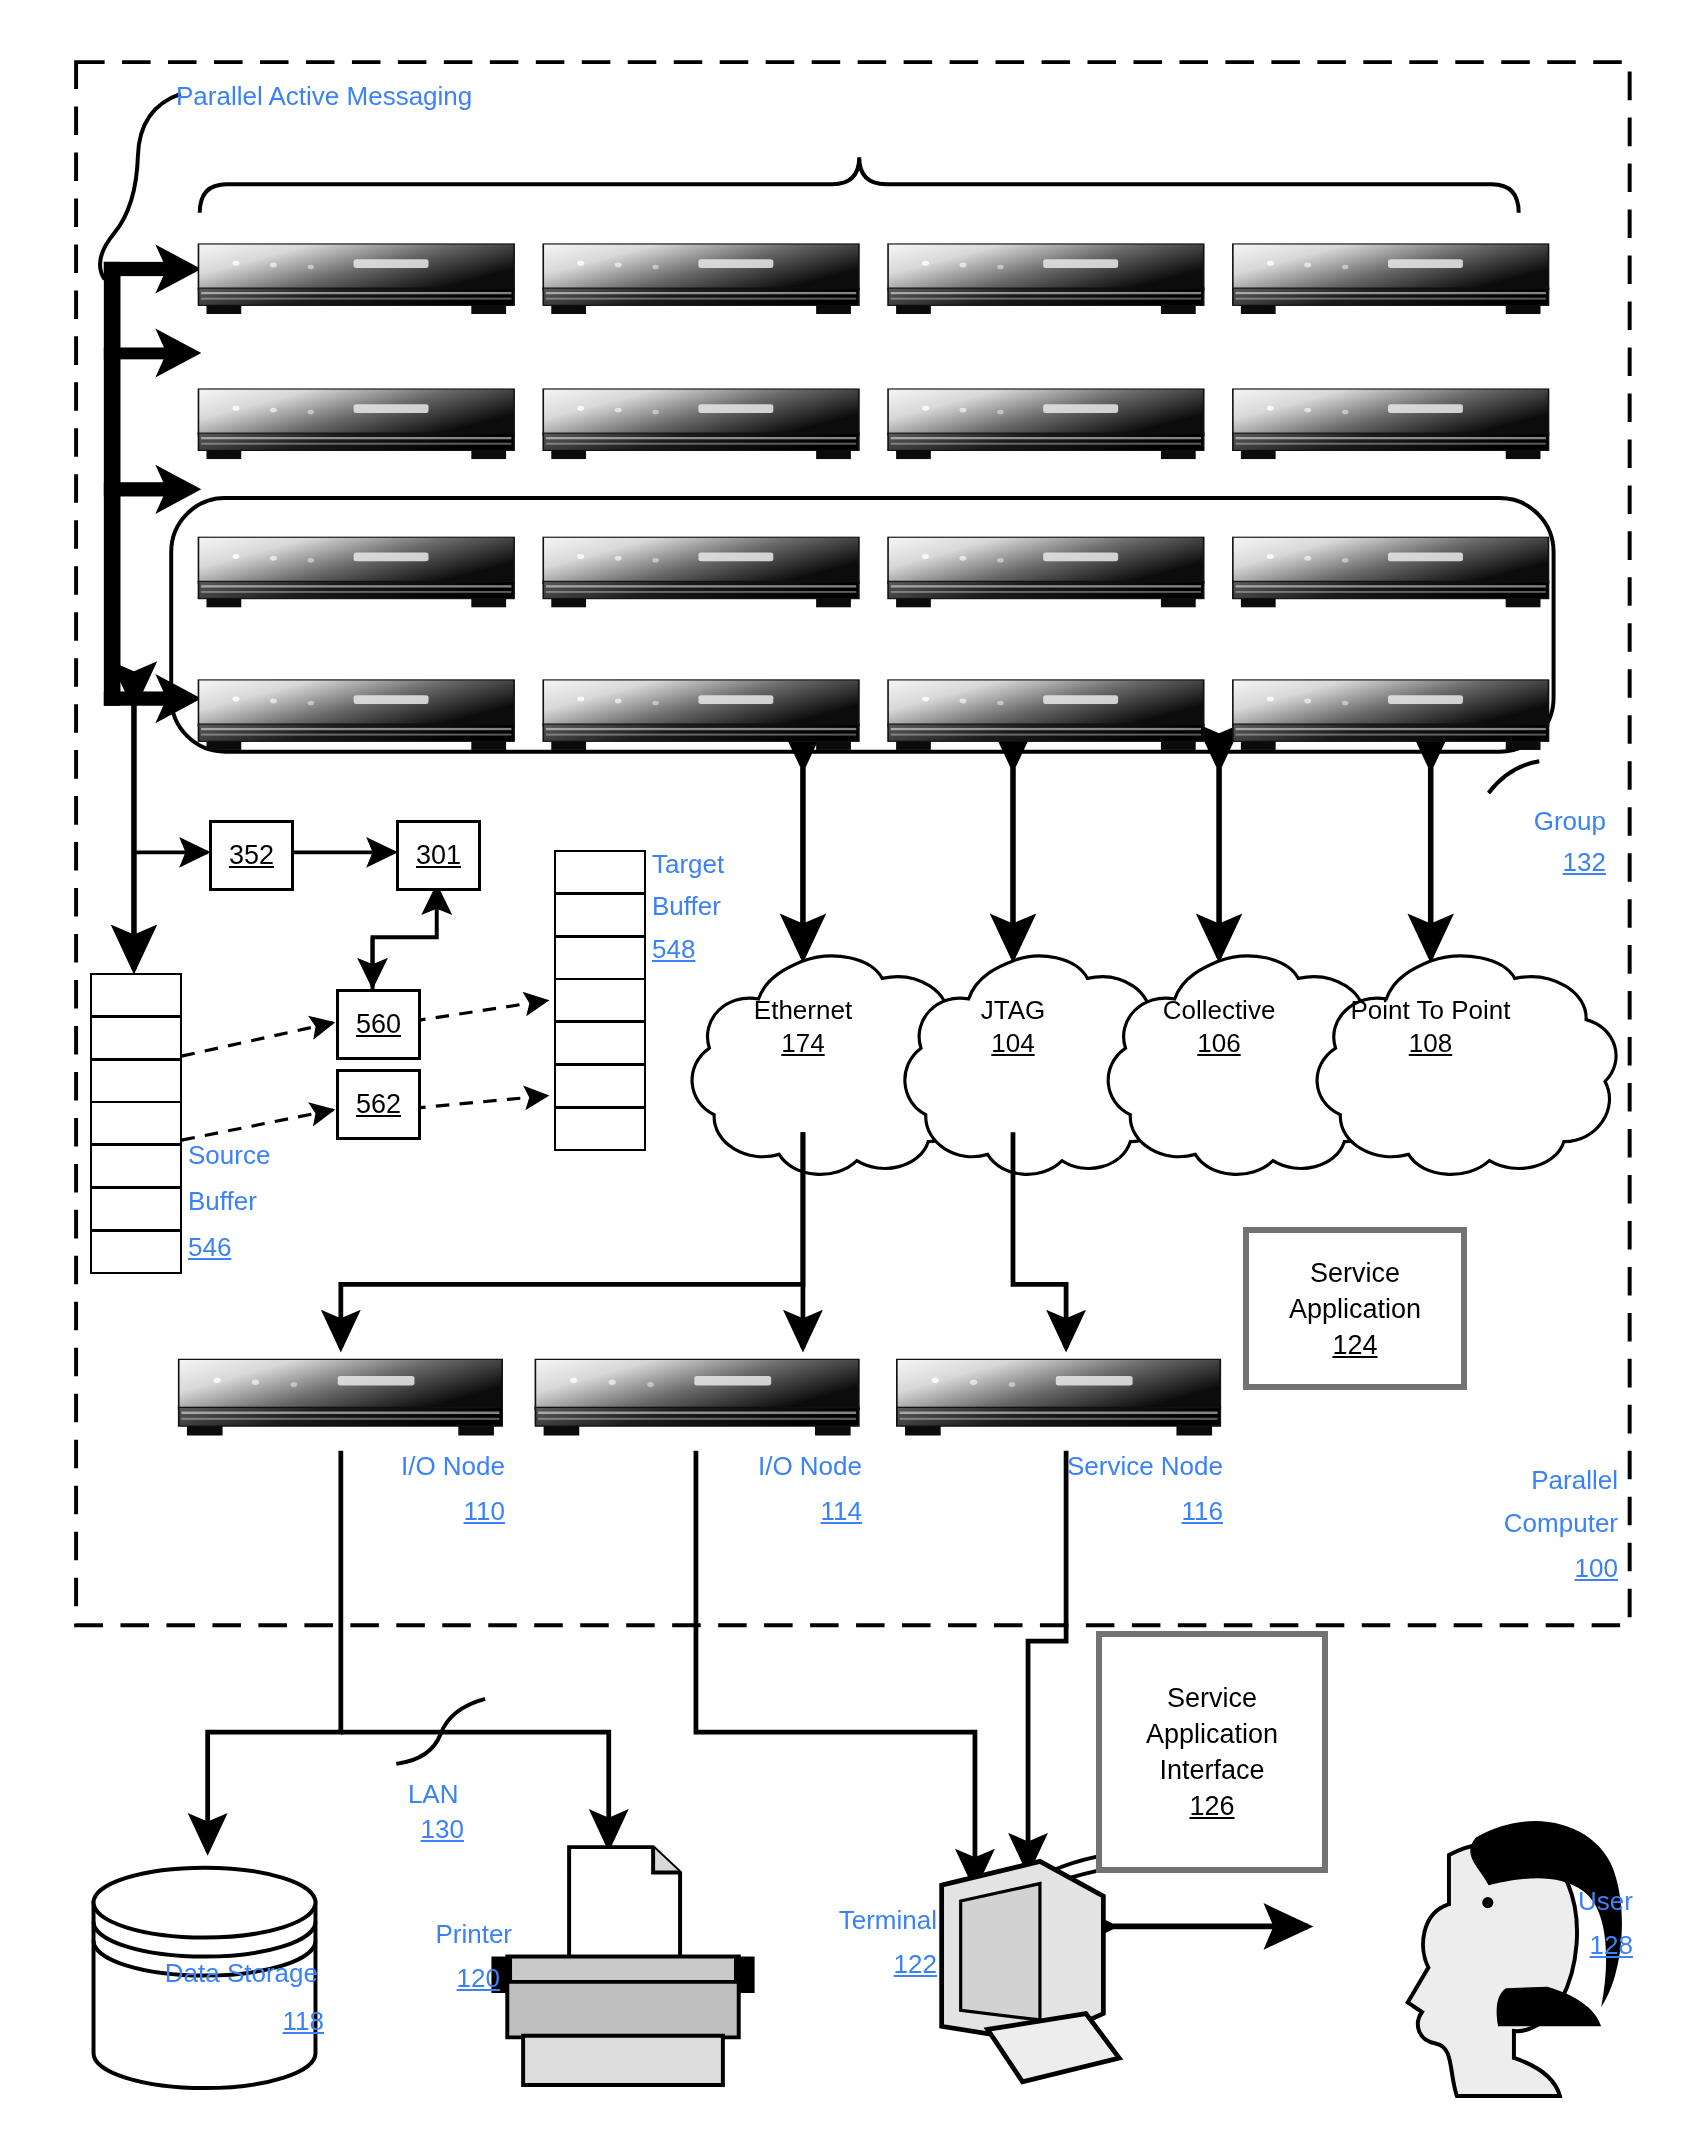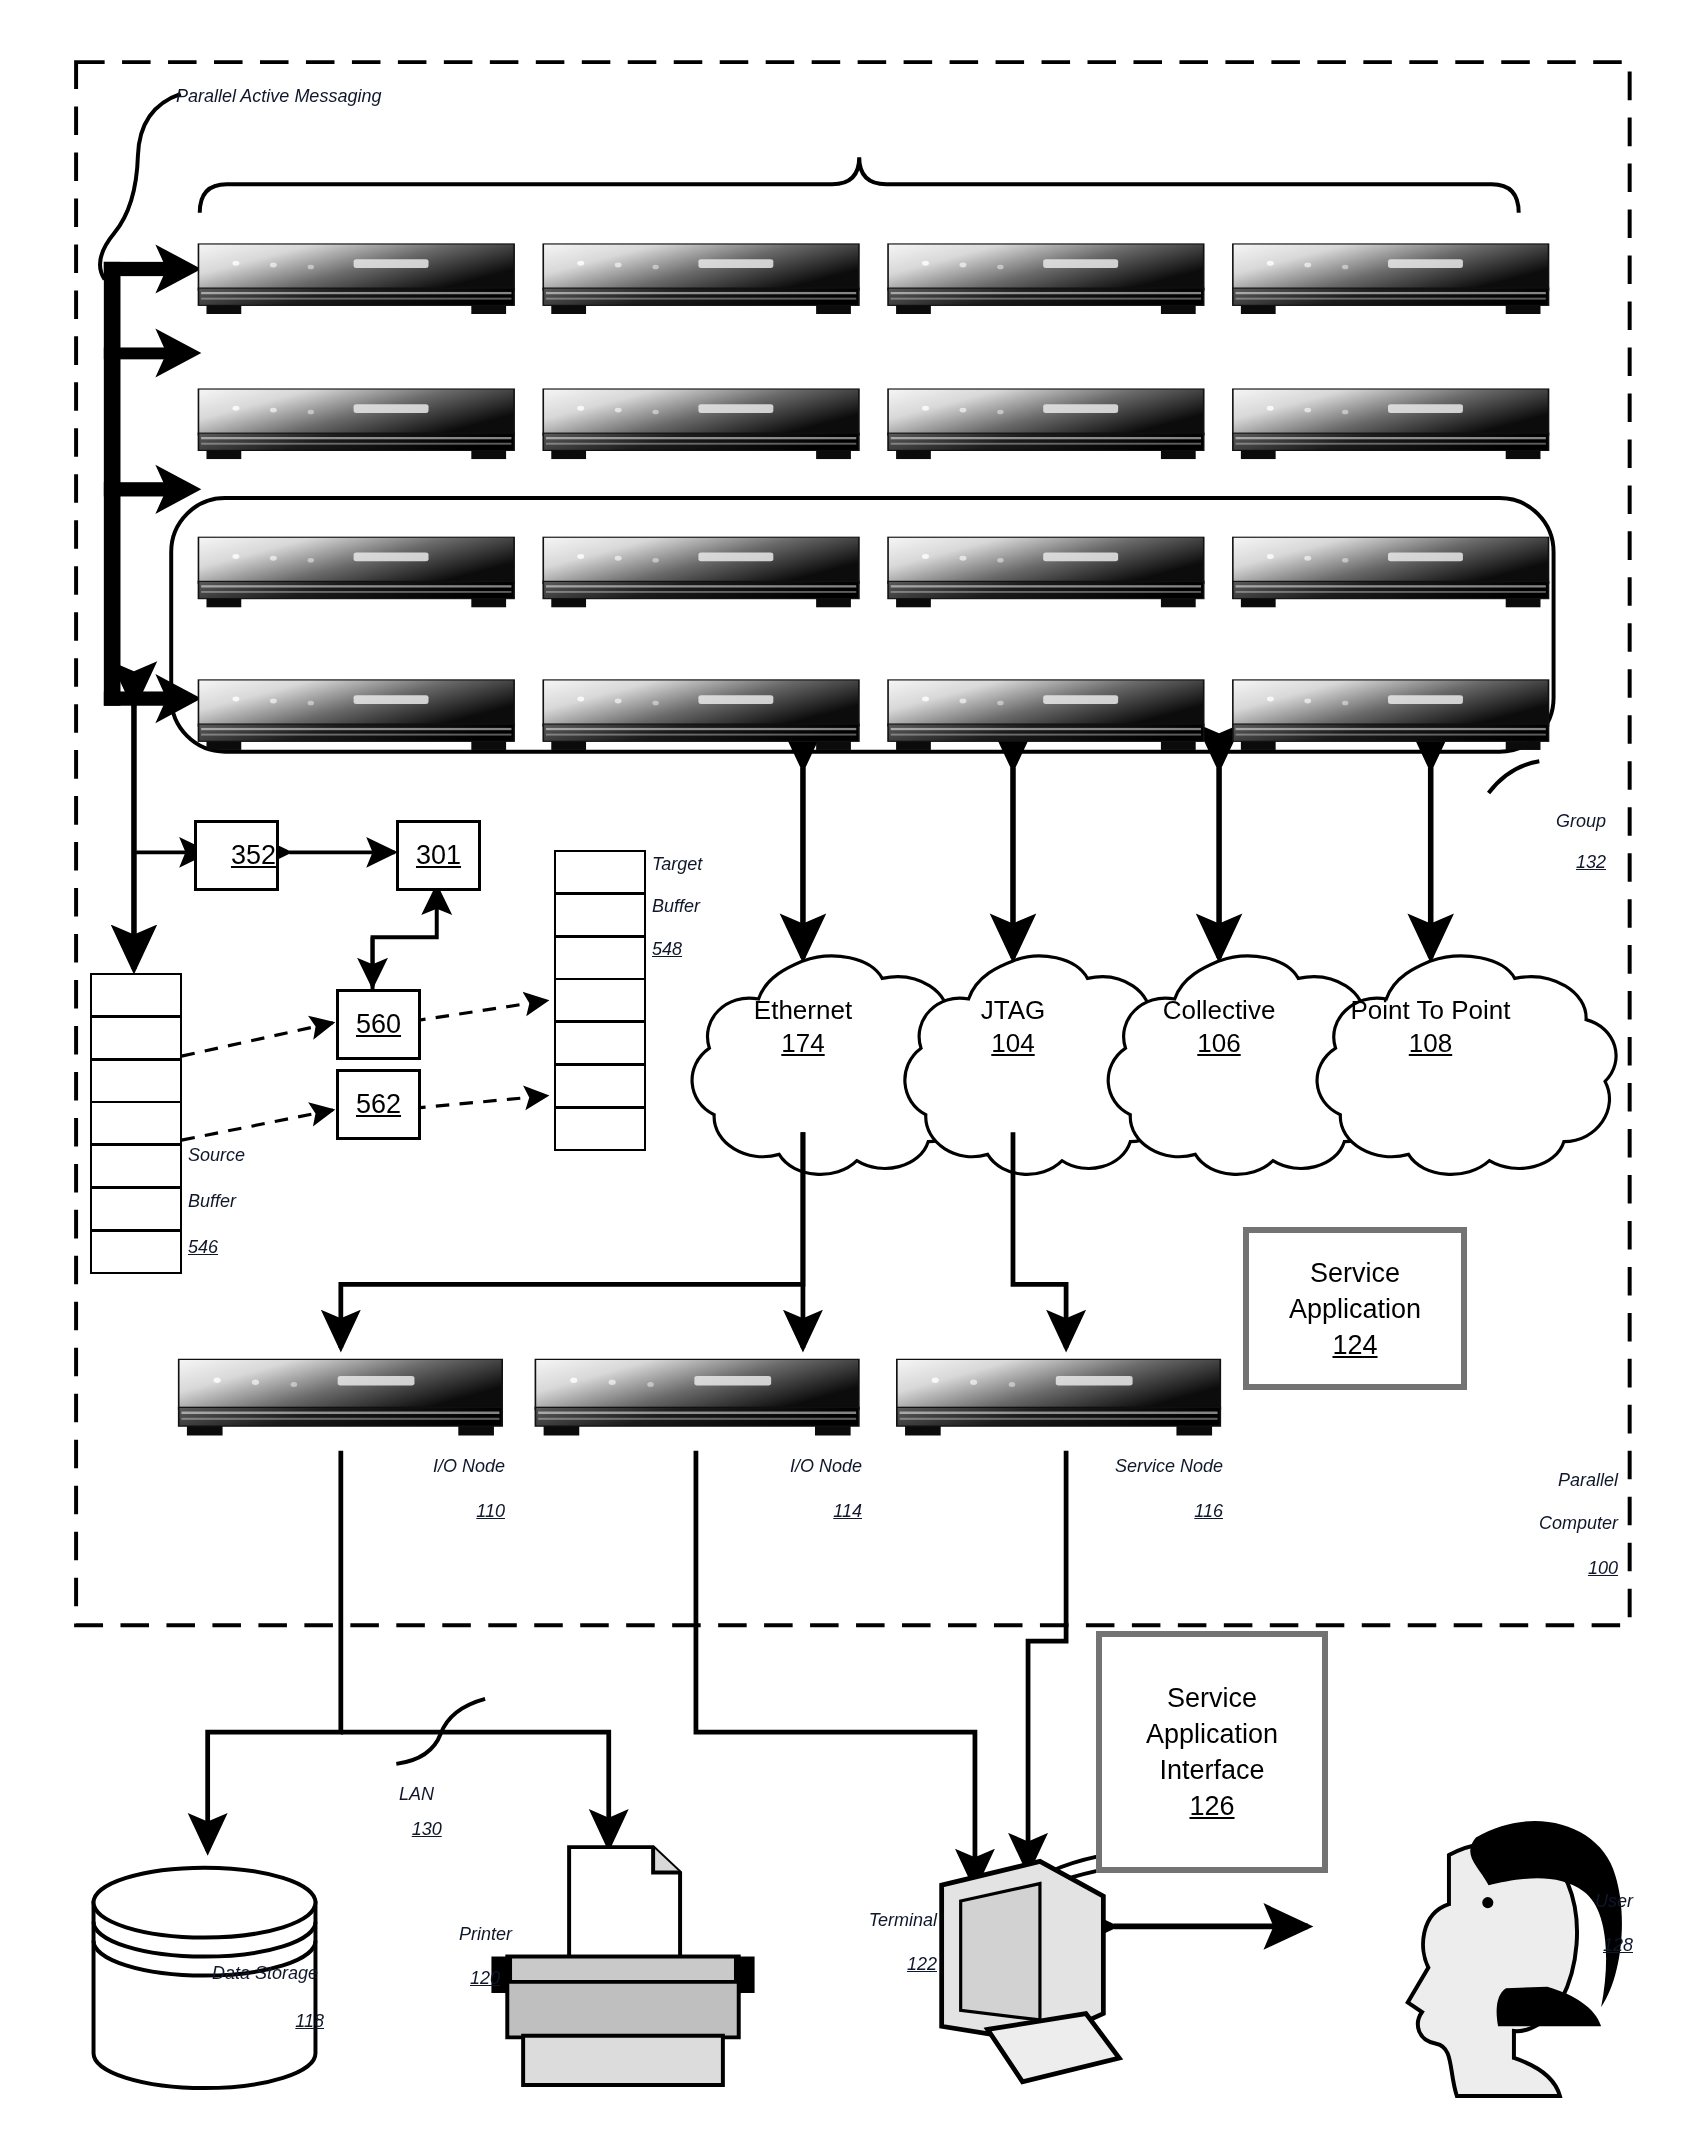--- a/index.html
+++ b/index.html
@@ -1,20 +1,20 @@
 <!DOCTYPE html>
 <html style="font-size:12.7px"><head>
 <meta charset="utf-8">
 <style>
   html,body{margin:0;padding:0;background:#fff;}
   body{width:1701px;height:2151px;position:relative;
        font-family:"Liberation Sans","DejaVu Sans",sans-serif;color:#000;}
   #stage{position:absolute;left:0;top:0;width:1701px;height:2151px;overflow:hidden;}
   .abs{position:absolute;}
-  .lbl{position:absolute;font-size:18px;line-height:35px;color:#0f172a;white-space:pre;font-style:italic;}
+  .lbl{position:absolute;font-size:26px;line-height:35px;color:#3b82f6;white-space:pre;}
   .lbl.c{text-align:right;}
   .u{text-decoration:underline;}
   svg{position:absolute;left:0;top:0;overflow:visible;}
   .boxnum{position:absolute;border:3.2px solid #000;background:#fff;
           display:flex;align-items:center;justify-content:center;
           font-size:27px;}
   .boxnum span{text-decoration:underline;}
   .bufcell{position:absolute;border:2.4px solid #000;background:#fff;box-sizing:border-box;}
   .cloudtxt{position:absolute;text-align:center;font-size:26px;line-height:33px;}
   .sabox{position:absolute;border:6px solid #737373;background:#fff;
@@ -206,21 +206,21 @@
                c -12 -24 -10 -68 26 -80 Z" fill="#ededed" stroke="#000" stroke-width="5"></path>
       <path d="M 1862 2318 c 70 -42 158 -18 176 48 c 16 52 8 128 -18 166
                c 12 -62 8 -124 -22 -146 c -34 -26 -86 -16 -120 -8
                c -14 -26 -34 -38 -16 -60 Z" fill="#000"></path>
       <path d="M 1952 2506 c 34 10 60 26 68 50 l -130 0 c -4 -22 -2 -40 10 -48 Z" fill="#000"></path>
       <circle cx="1877" cy="2400" r="7" fill="#000"></circle>
     </g>
 
   </svg>
 
-  <div class="boxnum" style="left:194px;top:820px;width:79px;height:65px;justify-content:flex-end;">
+  <div class="boxnum" style="left:209px;top:820px;width:79px;height:65px;">
     <span>352</span>
   </div>
   <div class="boxnum" style="left:396px;top:820px;width:79px;height:65px;">
     <span>301</span>
   </div>
   <div class="boxnum" style="left:336px;top:989px;width:79px;height:65px;">
     <span>560</span>
   </div>
   <div class="boxnum" style="left:336px;top:1069px;width:79px;height:65px;">
     <span>562</span>

